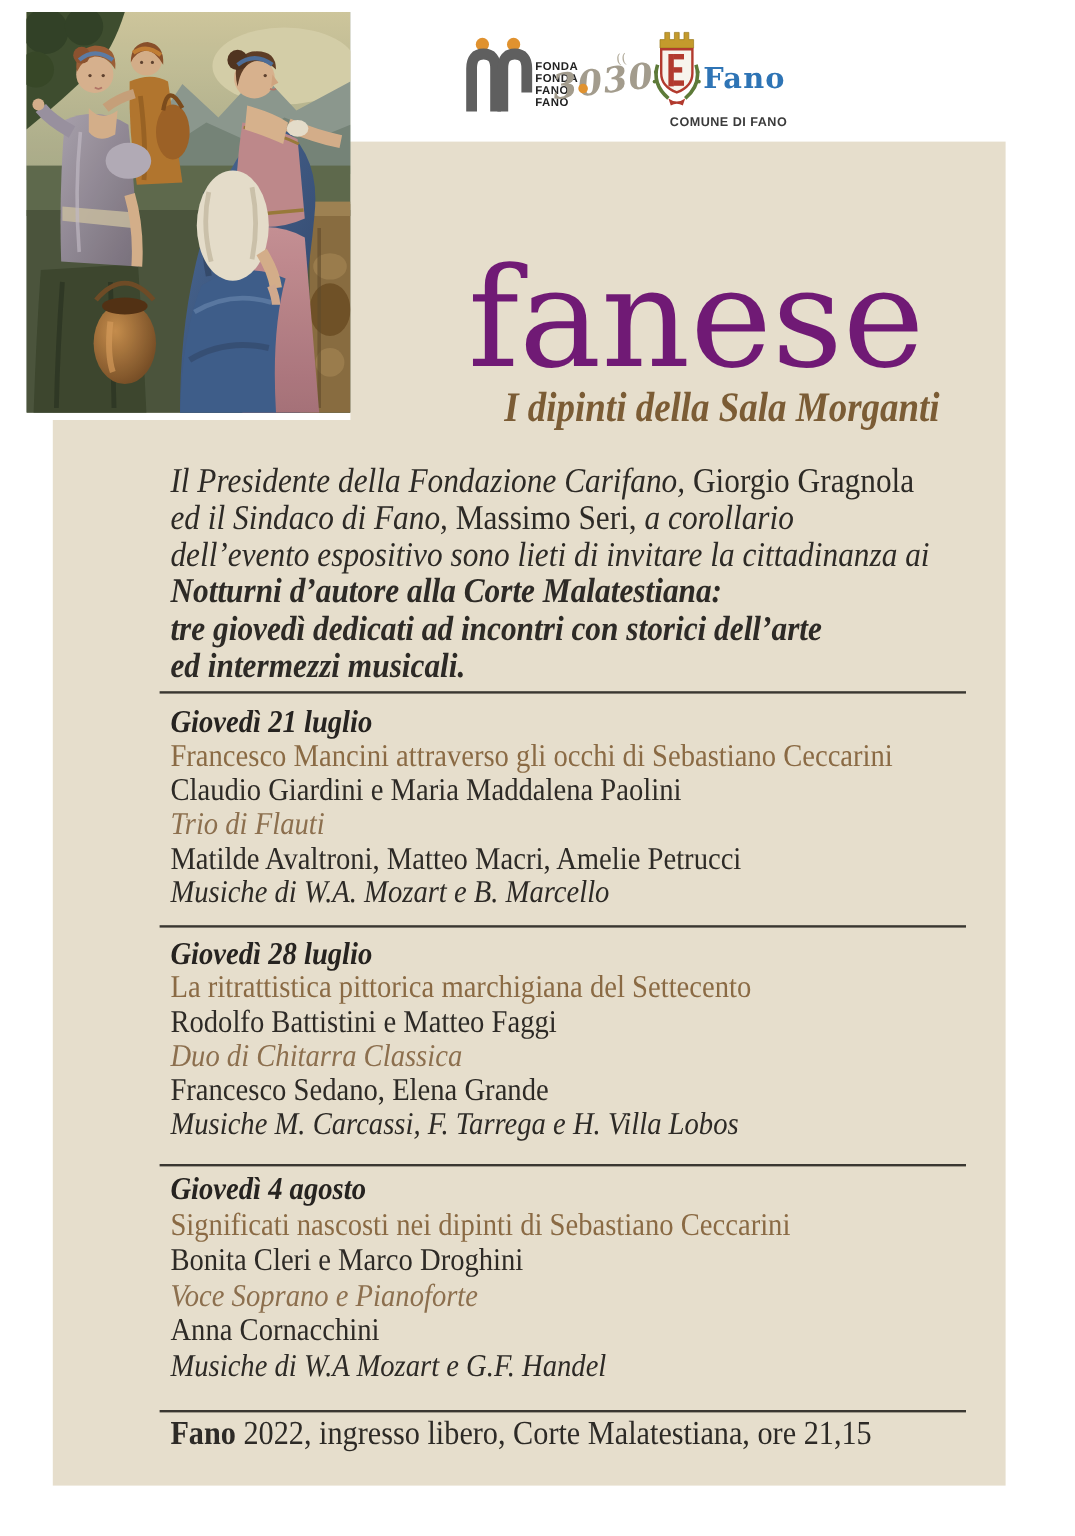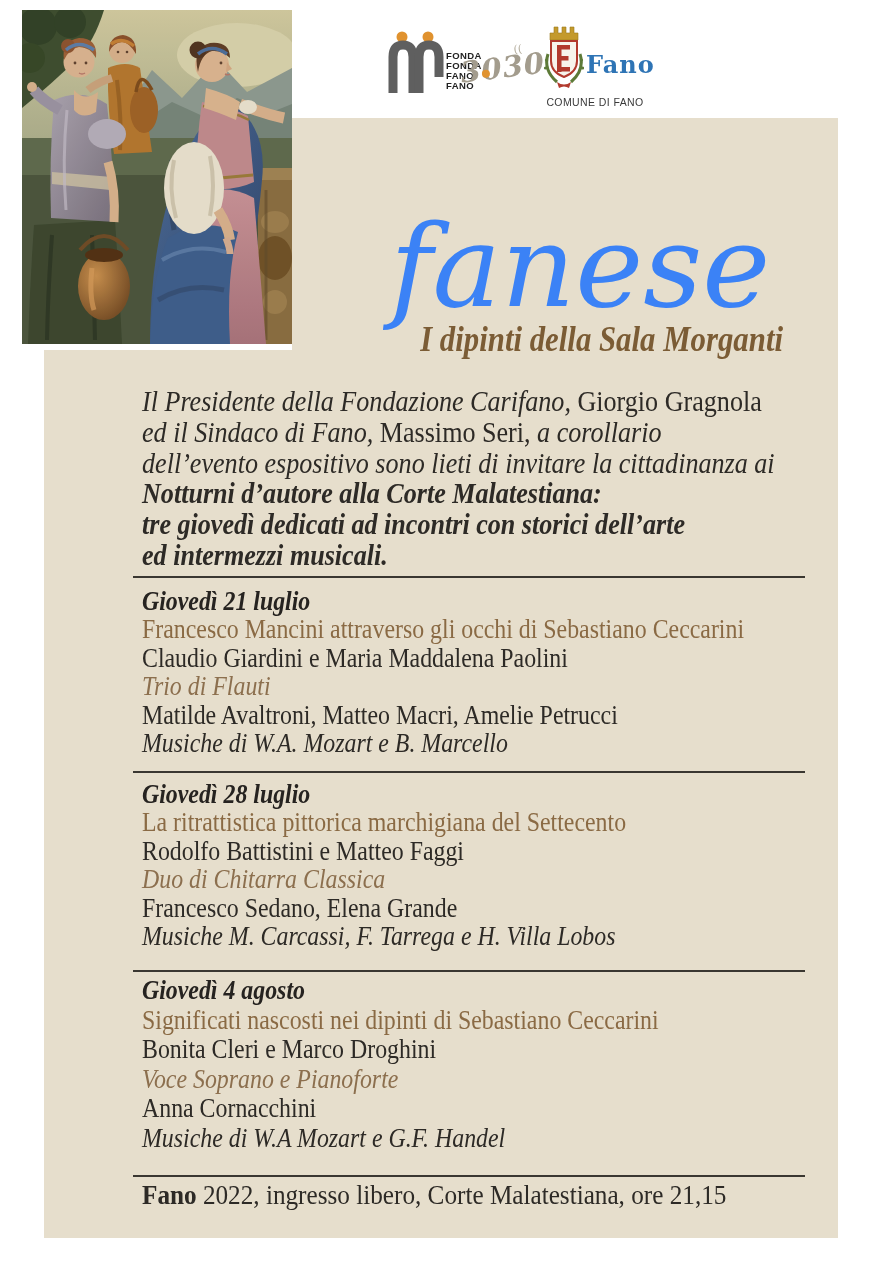--- a/index.html
+++ b/index.html
@@ -19,37 +19,37 @@
     font-size:9.5px; font-weight:bold; color:#222; line-height:10px; letter-spacing:.4px; }
   .logo-anniv { left:461px; top:52px; width:62px; height:44px; transform:rotate(-7deg); }
   .anniv-text { font-family:"DejaVu Serif",serif; font-style:italic; font-weight:bold;
     font-size:29px; color:#a39c8d; letter-spacing:1px; }
   .anniv-dot { position:absolute; left:21px; top:17px; width:8px; height:8px;
     border-radius:50%; background:#e0922f; }
   .anniv-tick { position:absolute; right:-2px; top:-6px; color:#b3ac9c; font-size:11px; font-family:"DejaVu Serif",serif; }
   .logo-comune { left:540px; top:24px; width:110px; height:84px; }
   .fano-word { position:absolute; left:46px; top:26px; font-family:"DejaVu Serif",serif;
     font-size:24px; font-weight:600; color:#2e74b5; letter-spacing:1px; }
-  .comune-caption { position:absolute; left:-6px; top:72px; width:122px; text-align:center;
-    font-family:"Liberation Sans",sans-serif; font-size:10.5px; color:#3a3a3a; letter-spacing:.4px; }
+  .comune-caption { position:absolute; left:-6px; top:72px; width:122px; text-align:right;
+    font-family:"Liberation Sans",sans-serif; font-size:10.5px; color:#3a3a3a; letter-spacing:.4px;font-weight:bold; }
   
   .painting {
     position:absolute; left:22px; top:10px; width:270px; height:334px;
     border-bottom:6px solid #ffffff; z-index:3; line-height:0;
   }
   
   .title-numerals {
     position:absolute; left:286px; top:118px; z-index:2;
     font-family:"DejaVu Serif",serif; font-size:215px; line-height:1;
     letter-spacing:-12px; color:#7b5c35; white-space:nowrap;
   }
   .title-word {
     position:absolute; left:390px; top:209px; z-index:2;
-    font-family:"DejaVu Serif",serif; font-style:italic; font-size:115px; line-height:1;
-    color:#3b82f6; white-space:nowrap;
+    font-family:"DejaVu Serif",serif; font-size:115px; line-height:1;
+    color:#701a75; white-space:nowrap;
   }
   .title-sub {
     position:absolute; left:333px; top:322px; width:450px; z-index:2; text-align:right;
     font-family:"Liberation Serif",serif; font-style:italic; font-weight:bold;
     font-size:35px; line-height:1; color:#7b5c35; white-space:nowrap;
     transform:scaleX(.88); transform-origin:right top;
   }
   
   .intro {
     position:absolute; left:142px; top:386px; z-index:2; width:740px;

